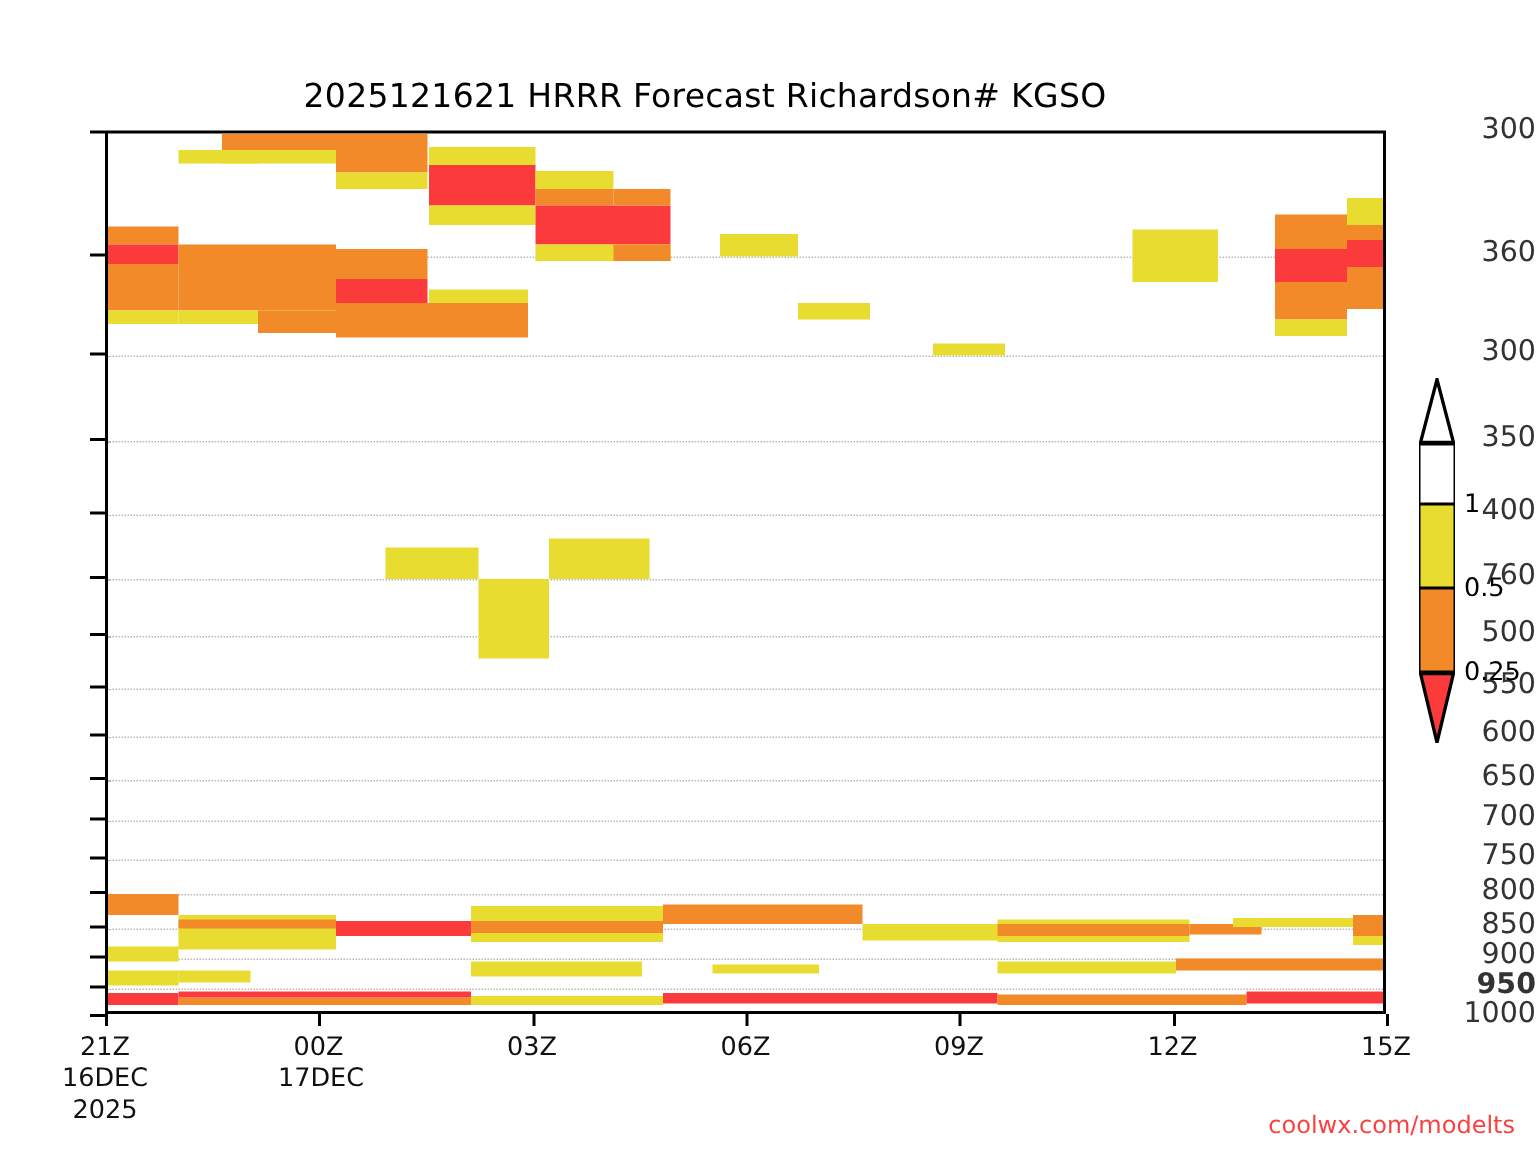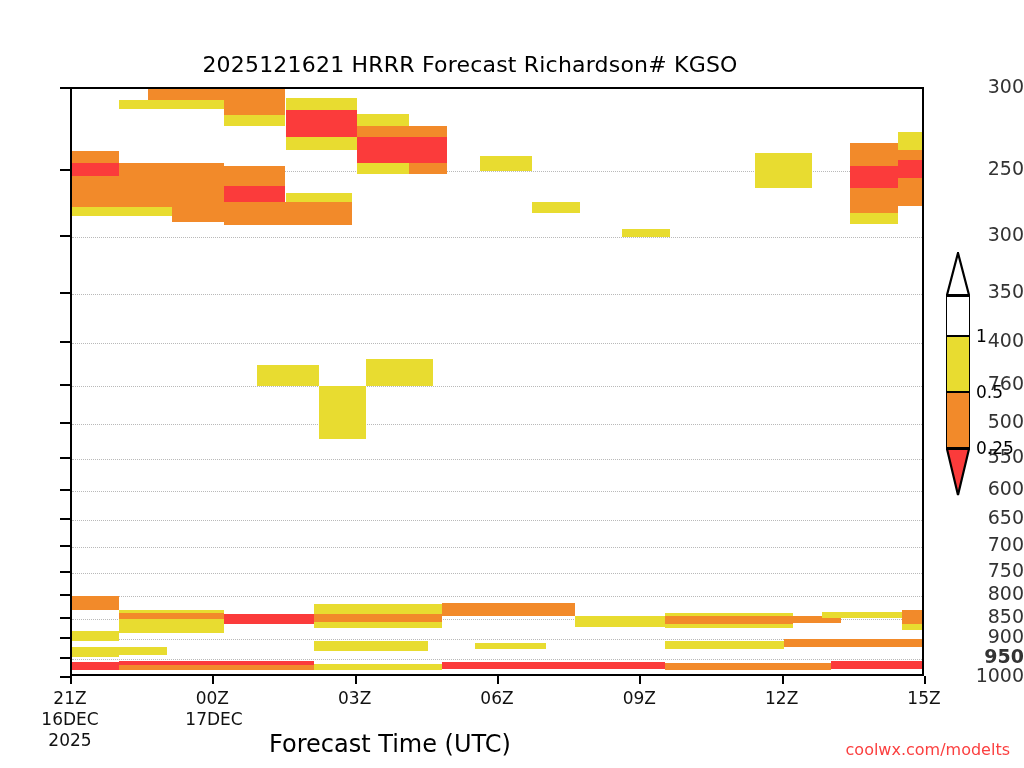--- a/index.html
+++ b/index.html
@@ -166,21 +166,21 @@
 <body>
 
 <div id="root">
 
   <div class="chart-title">2025121621 HRRR Forecast Richardson# KGSO</div>
 
   <div id="y-axis">
       <div class="ytick-mark" style="top: 87px;"></div>
       <div class="ytick-label" style="top: 77px; width: 60px;">300</div>
       <div class="ytick-mark" style="top: 168.663px;"></div>
-      <div class="ytick-label" style="top: 158.663px; width: 60px;">250</div>
+      <div class="ytick-label" style="top: 158.663px; width: 60px;">360</div>
       <div class="ytick-mark" style="top: 235.387px;"></div>
       <div class="ytick-label" style="top: 225.387px; width: 60px;">300</div>
       <div class="ytick-mark" style="top: 291.801px;"></div>
       <div class="ytick-label" style="top: 281.801px; width: 60px;">350</div>
       <div class="ytick-mark" style="top: 340.668px;"></div>
       <div class="ytick-label" style="top: 330.668px; width: 60px;">400</div>
       <div class="ytick-mark" style="top: 383.773px;"></div>
       <div class="ytick-label" style="top: 373.773px; width: 60px;">760</div>
       <div class="ytick-mark" style="top: 422.332px;"></div>
       <div class="ytick-label" style="top: 412.332px; width: 60px;">500</div>
@@ -315,21 +315,20 @@
       <div class="xtick-mark" style="left: 497px;"></div>
       <div class="xtick-label" style="left: 497px;">06Z</div>
       <div class="xtick-mark" style="left: 639.333px;"></div>
       <div class="xtick-label" style="left: 639.333px;">09Z</div>
       <div class="xtick-mark" style="left: 781.667px;"></div>
       <div class="xtick-label" style="left: 781.667px;">12Z</div>
       <div class="xtick-mark" style="left: 924px;"></div>
       <div class="xtick-label" style="left: 924px;">15Z</div>
     </div>
 
-  <div class="xaxis-title">Forecast Time (UTC)</div>
   <div class="credit">coolwx.com/modelts</div>
 
   <div id="colorbar">
       <div class="cbar-seg" style="top: 0px; height: 40px; background: rgb(255, 255, 255);"></div>
       <div class="cbar-seg" style="top: 40px; height: 56px; background: rgb(232, 220, 48);"></div>
       <div class="cbar-seg" style="top: 96px; height: 56px; background: rgb(242, 138, 42);"></div>
       <div class="cbar-arrow" style="top: -44px; height: 44px;"><svg width="24" height="44" viewBox="0 0 24 44">
           <polygon points="12,1 23,43 1,43" fill="#ffffff" stroke="#000000" stroke-width="2.2"></polygon>
         </svg></div>
       <div class="cbar-arrow" style="top: 152px; height: 48px;"><svg width="24" height="48" viewBox="0 0 24 48">

